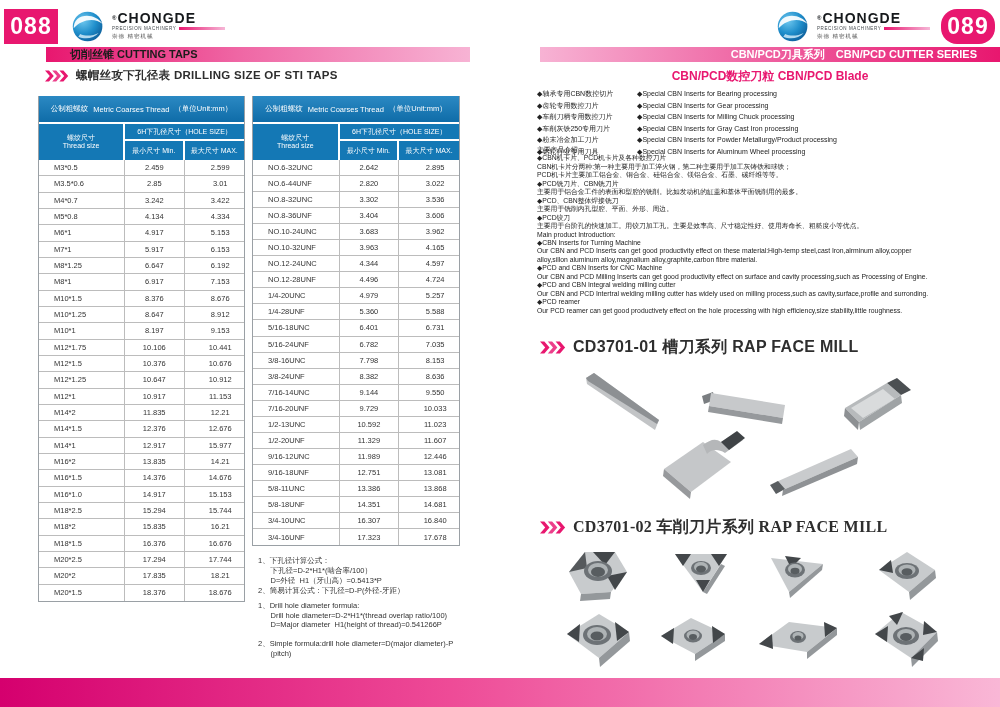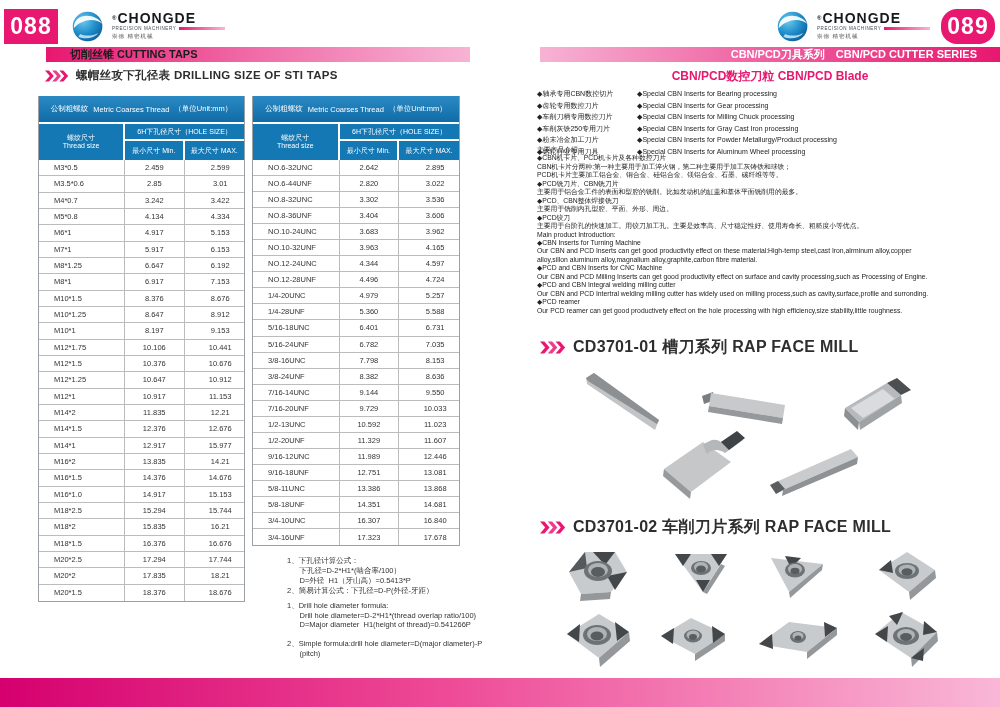--- a/index.html
+++ b/index.html
@@ -27,21 +27,21 @@
   .bar { position:absolute; height:15px; font-size:11px; font-weight:bold; line-height:15px; }
   .bar-left { left:46px; top:47px; width:424px; color:#1c1c1c; padding-left:24px;
               background:linear-gradient(90deg,#e8176f 0%,#ef66a4 45%,#f7b3d4 100%); }
   .bar-right { left:540px; top:47px; width:460px; color:#ffffff; text-align:right; padding-right:23px;
                background:linear-gradient(90deg,#f7b3d4 0%,#ef66a4 45%,#e8176f 100%); }
 
   .sec-head { position:absolute; display:flex; align-items:center; gap:7px; }
   .sec-head .t { font-size:11.5px; font-weight:bold; color:#2e2e2e; letter-spacing:0.3px; }
   .sec1-left { left:45px; top:68px; }
   .series1 { left:540px; top:337px; }
-  .series2 { left:540px; top:517px; }
+  .series2 { left:540px; top:517px;font-family:Liberation Serif, serif; }
   .series1 .t, .series2 .t { font-size:16px; }
 
   .blade-title { position:absolute; left:540px; top:68px; width:460px; text-align:center;
                  color:#e8176f; font-weight:bold; font-size:12px; }
 
   
   .ptable { position:absolute; top:96px; border:1px solid #9aa0a5; border-top:none; background:#fff; }
   .table1 { left:38px; width:207px; }
   .table2 { left:252px; width:208px; }
   .t-title { height:28px; background:linear-gradient(180deg,#2b89c3,#0f6ca8); color:#fff;
@@ -61,21 +61,21 @@
   .t-body .tr:last-child { border-bottom:none; }
   .td { display:flex; align-items:center; justify-content:center; font-size:7.5px; color:#333; }
   .td.c1 { width:42%; justify-content:flex-start; padding-left:15px; border-right:1px solid #bcbcbc; }
   .td.c2 { width:29%; border-right:1px solid #bcbcbc; }
   .td.c3 { width:29%;padding-left:12px; }
 
   
   .notes { position:absolute; left:258px; font-size:7.5px; color:#333; white-space:pre-wrap; }
   .notes-cn { top:556px; line-height:10px; }
   .notes-en { top:601px; line-height:9.5px; }
-  .note-line { min-height:9px;margin-left:29px; }
+  .note-line { min-height:9px; }
 
   
   .features { position:absolute; left:537px; top:88px; }
   .f-row { display:flex; font-size:7px; line-height:11.5px; color:#222; }
   .f-cn { width:100px; }
   .f-en { }
 
   
   .intro { position:absolute; left:537px; top:146px; width:458px; font-size:6.8px;
            line-height:8.45px; color:#222; }

